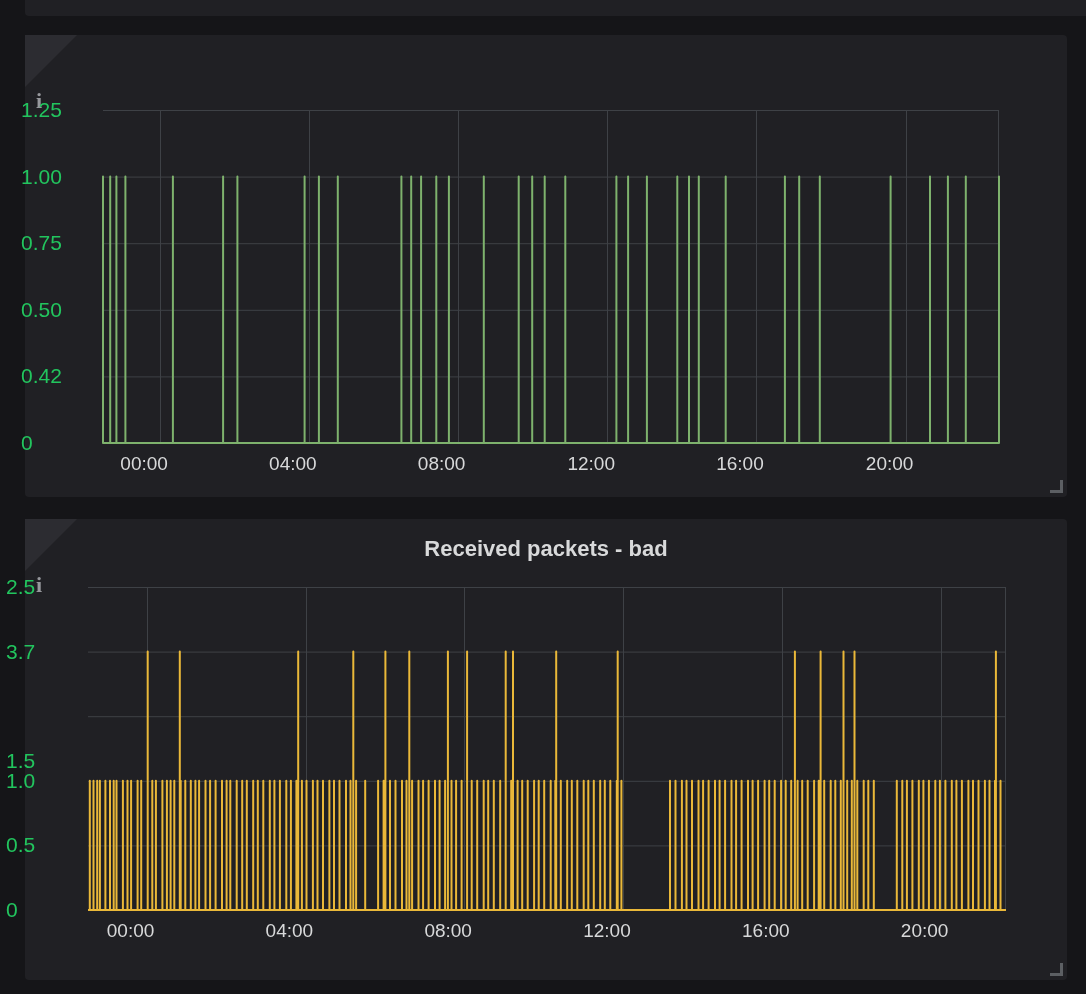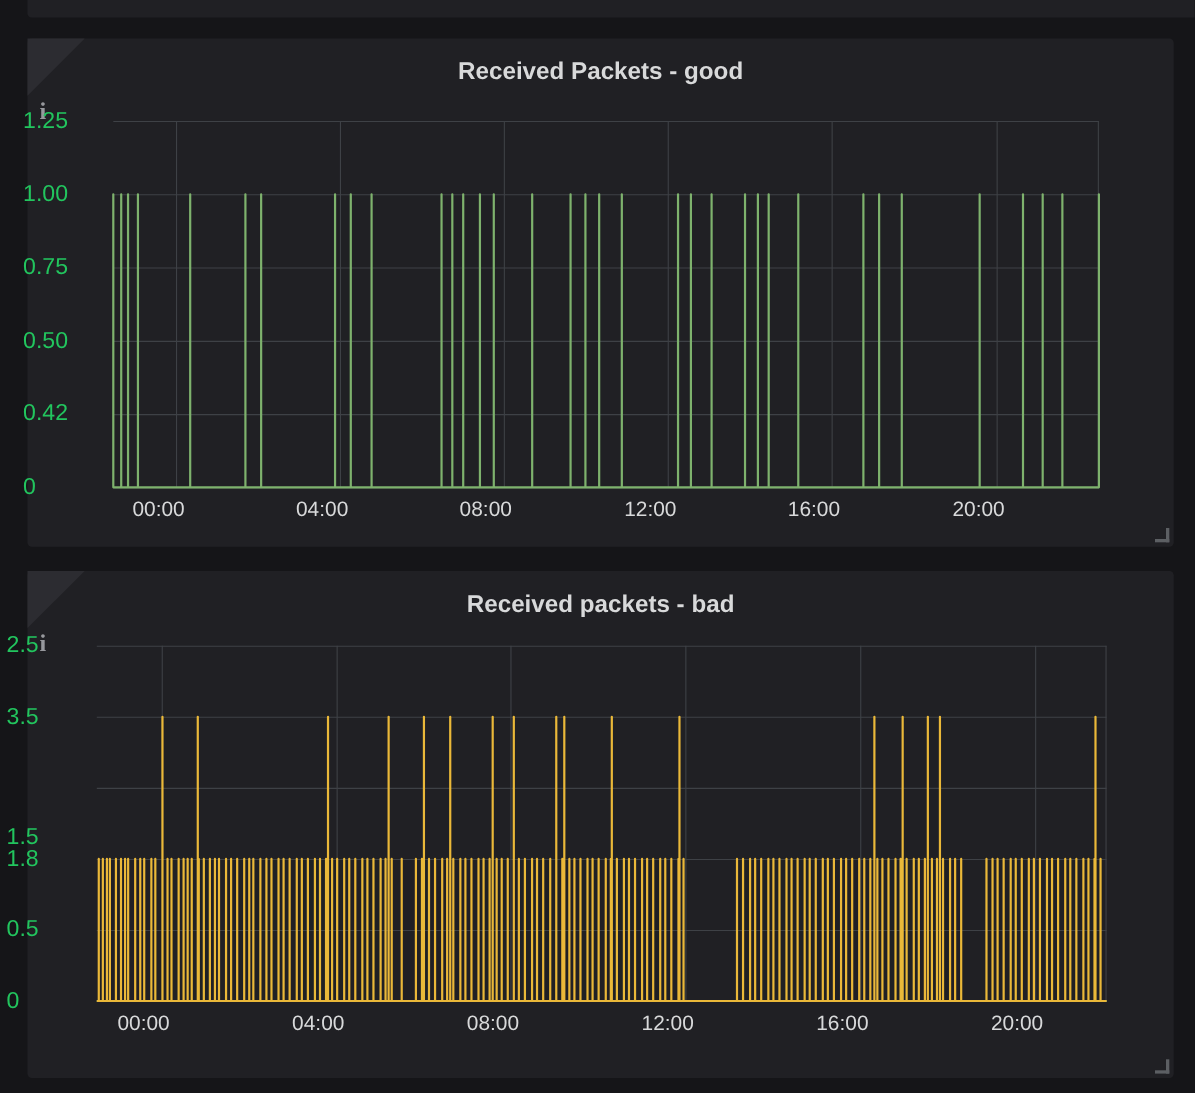--- a/index.html
+++ b/index.html
@@ -49,21 +49,20 @@
 </style>
 </head>
 <body>
 
 <div class="panel-above"></div>
 
 <div class="panel" id="panel-0" style="top:35px;height:462px;">
   <div class="info-corner">
     <span class="info-icon">i</span>
   </div>
-  <div class="panel-title">Received Packets - good</div>
   <div class="chart-area" id="chart-0" style="left:78px;top:75px;width:896px;height:333px;">
       <svg width="896" height="333">
         <line x1="0" y1="0.5" x2="896" y2="0.5" stroke="#3e4146" stroke-width="1"></line>
         <line x1="0" y1="67.09999999999997" x2="896" y2="67.09999999999997" stroke="#3e4146" stroke-width="1"></line>
         <line x1="0" y1="133.70000000000002" x2="896" y2="133.70000000000002" stroke="#3e4146" stroke-width="1"></line>
         <line x1="0" y1="200.29999999999998" x2="896" y2="200.29999999999998" stroke="#3e4146" stroke-width="1"></line>
         <line x1="0" y1="266.9" x2="896" y2="266.9" stroke="#3e4146" stroke-width="1"></line>
         <line x1="0" y1="333.5" x2="896" y2="333.5" stroke="#3e4146" stroke-width="1"></line>
         <line x1="57.5" y1="0" x2="57.5" y2="333" stroke="#3e4146" stroke-width="1"></line>
         <line x1="206.5" y1="0" x2="206.5" y2="333" stroke="#3e4146" stroke-width="1"></line>
@@ -107,23 +106,23 @@
         <line x1="218.5" y1="0" x2="218.5" y2="323" stroke="#3e4146" stroke-width="1"></line>
         <line x1="376.5" y1="0" x2="376.5" y2="323" stroke="#3e4146" stroke-width="1"></line>
         <line x1="535.5" y1="0" x2="535.5" y2="323" stroke="#3e4146" stroke-width="1"></line>
         <line x1="694.5" y1="0" x2="694.5" y2="323" stroke="#3e4146" stroke-width="1"></line>
         <line x1="853.5" y1="0" x2="853.5" y2="323" stroke="#3e4146" stroke-width="1"></line>
         <line x1="917.5" y1="0" x2="917.5" y2="323" stroke="#3e4146" stroke-width="1"></line>
         <path d="M0,323 L918,323" fill="none" stroke="#7EB26D" stroke-width="2" stroke-linejoin="round"></path>
         <path d="M0,323 L1.8,323 L1.8,193.8 L1.8,323 L5.5,323 L5.5,193.8 L5.5,323 L9.2,323 L9.2,193.8 L9.2,323 L11.9,323 L11.9,193.8 L11.9,323 L17.4,323 L17.4,193.8 L17.4,323 L22.0,323 L22.0,193.8 L22.0,323 L25.7,323 L25.7,193.8 L25.7,323 L28.5,323 L28.5,193.8 L28.5,323 L34.9,323 L34.9,193.8 L34.9,323 L39.5,323 L39.5,193.8 L39.5,323 L43.1,323 L43.1,193.8 L43.1,323 L49.6,323 L49.6,193.8 L49.6,323 L53.2,323 L53.2,193.8 L53.2,323 L59.7,323 L59.7,193.8 L59.7,323 L59.7,323 L59.7,64.6 L59.7,323 L64.3,323 L64.3,193.8 L64.3,323 L67.9,323 L67.9,193.8 L67.9,323 L74.4,323 L74.4,193.8 L74.4,323 L78.9,323 L78.9,193.8 L78.9,323 L82.6,323 L82.6,193.8 L82.6,323 L86.3,323 L86.3,193.8 L86.3,323 L91.8,323 L91.8,64.6 L91.8,323 L92.7,323 L92.7,193.8 L92.7,323 L97.3,323 L97.3,193.8 L97.3,323 L102.8,323 L102.8,193.8 L102.8,323 L107.4,323 L107.4,193.8 L107.4,323 L111.1,323 L111.1,193.8 L111.1,323 L117.5,323 L117.5,193.8 L117.5,323 L122.1,323 L122.1,193.8 L122.1,323 L127.6,323 L127.6,193.8 L127.6,323 L134.0,323 L134.0,193.8 L134.0,323 L138.6,323 L138.6,193.8 L138.6,323 L142.3,323 L142.3,193.8 L142.3,323 L148.7,323 L148.7,193.8 L148.7,323 L154.2,323 L154.2,193.8 L154.2,323 L158.8,323 L158.8,193.8 L158.8,323 L165.2,323 L165.2,193.8 L165.2,323 L169.8,323 L169.8,193.8 L169.8,323 L175.3,323 L175.3,193.8 L175.3,323 L181.8,323 L181.8,193.8 L181.8,323 L186.4,323 L186.4,193.8 L186.4,323 L191.9,323 L191.9,193.8 L191.9,323 L198.3,323 L198.3,193.8 L198.3,323 L202.9,323 L202.9,193.8 L202.9,323 L208.4,323 L208.4,193.8 L208.4,323 L210.2,323 L210.2,64.6 L210.2,323 L213.9,323 L213.9,193.8 L213.9,323 L218.5,323 L218.5,193.8 L218.5,323 L224.9,323 L224.9,193.8 L224.9,323 L229.5,323 L229.5,193.8 L229.5,323 L235.0,323 L235.0,193.8 L235.0,323 L241.4,323 L241.4,193.8 L241.4,323 L246.0,323 L246.0,193.8 L246.0,323 L251.5,323 L251.5,193.8 L251.5,323 L258.0,323 L258.0,193.8 L258.0,323 L262.5,323 L262.5,193.8 L262.5,323 L265.3,323 L265.3,64.6 L265.3,323 L268.1,323 L268.1,193.8 L268.1,323 L277.2,323 L277.2,193.8 L277.2,323 L290.1,323 L290.1,193.8 L290.1,323 L295.6,323 L295.6,193.8 L295.6,323 L297.4,323 L297.4,64.6 L297.4,323 L302.0,323 L302.0,193.8 L302.0,323 L307.5,323 L307.5,193.8 L307.5,323 L314.0,323 L314.0,193.8 L314.0,323 L318.5,323 L318.5,193.8 L318.5,323 L321.3,323 L321.3,64.6 L321.3,323 L324.1,323 L324.1,193.8 L324.1,323 L330.5,323 L330.5,193.8 L330.5,323 L335.1,323 L335.1,193.8 L335.1,323 L340.6,323 L340.6,193.8 L340.6,323 L347.0,323 L347.0,193.8 L347.0,323 L351.6,323 L351.6,193.8 L351.6,323 L357.1,323 L357.1,193.8 L357.1,323 L359.9,323 L359.9,64.6 L359.9,323 L363.5,323 L363.5,193.8 L363.5,323 L368.1,323 L368.1,193.8 L368.1,323 L373.6,323 L373.6,193.8 L373.6,323 L379.1,323 L379.1,193.8 L379.1,323 L379.1,323 L379.1,64.6 L379.1,323 L383.7,323 L383.7,193.8 L383.7,323 L389.2,323 L389.2,193.8 L389.2,323 L395.7,323 L395.7,193.8 L395.7,323 L400.2,323 L400.2,193.8 L400.2,323 L405.8,323 L405.8,193.8 L405.8,323 L412.2,323 L412.2,193.8 L412.2,323 L417.7,323 L417.7,193.8 L417.7,323 L417.7,323 L417.7,64.6 L417.7,323 L423.2,323 L423.2,193.8 L423.2,323 L425.0,323 L425.0,64.6 L425.0,323 L429.6,323 L429.6,193.8 L429.6,323 L434.2,323 L434.2,193.8 L434.2,323 L439.7,323 L439.7,193.8 L439.7,323 L446.1,323 L446.1,193.8 L446.1,323 L450.7,323 L450.7,193.8 L450.7,323 L456.2,323 L456.2,193.8 L456.2,323 L462.7,323 L462.7,193.8 L462.7,323 L467.3,323 L467.3,193.8 L467.3,323 L468.2,323 L468.2,64.6 L468.2,323 L472.8,323 L472.8,193.8 L472.8,323 L479.2,323 L479.2,193.8 L479.2,323 L483.8,323 L483.8,193.8 L483.8,323 L489.3,323 L489.3,193.8 L489.3,323 L495.7,323 L495.7,193.8 L495.7,323 L500.3,323 L500.3,193.8 L500.3,323 L505.8,323 L505.8,193.8 L505.8,323 L512.2,323 L512.2,193.8 L512.2,323 L516.8,323 L516.8,193.8 L516.8,323 L522.3,323 L522.3,193.8 L522.3,323 L528.8,323 L528.8,193.8 L528.8,323 L529.7,323 L529.7,64.6 L529.7,323 L533.4,323 L533.4,193.8 L533.4,323 L582.0,323 L582.0,193.8 L582.0,323 L587.5,323 L587.5,193.8 L587.5,323 L593.9,323 L593.9,193.8 L593.9,323 L598.5,323 L598.5,193.8 L598.5,323 L604.0,323 L604.0,193.8 L604.0,323 L610.5,323 L610.5,193.8 L610.5,323 L615.1,323 L615.1,193.8 L615.1,323 L620.6,323 L620.6,193.8 L620.6,323 L627.0,323 L627.0,193.8 L627.0,323 L631.6,323 L631.6,193.8 L631.6,323 L637.1,323 L637.1,193.8 L637.1,323 L643.5,323 L643.5,193.8 L643.5,323 L648.1,323 L648.1,193.8 L648.1,323 L653.6,323 L653.6,193.8 L653.6,323 L660.0,323 L660.0,193.8 L660.0,323 L664.6,323 L664.6,193.8 L664.6,323 L670.1,323 L670.1,193.8 L670.1,323 L676.6,323 L676.6,193.8 L676.6,323 L681.2,323 L681.2,193.8 L681.2,323 L686.7,323 L686.7,193.8 L686.7,323 L693.1,323 L693.1,193.8 L693.1,323 L697.7,323 L697.7,193.8 L697.7,323 L703.2,323 L703.2,193.8 L703.2,323 L706.9,323 L706.9,64.6 L706.9,323 L709.6,323 L709.6,193.8 L709.6,323 L714.2,323 L714.2,193.8 L714.2,323 L719.7,323 L719.7,193.8 L719.7,323 L726.1,323 L726.1,193.8 L726.1,323 L730.7,323 L730.7,193.8 L730.7,323 L732.6,323 L732.6,64.6 L732.6,323 L736.2,323 L736.2,193.8 L736.2,323 L742.7,323 L742.7,193.8 L742.7,323 L747.3,323 L747.3,193.8 L747.3,323 L752.8,323 L752.8,193.8 L752.8,323 L755.5,323 L755.5,64.6 L755.5,323 L759.2,323 L759.2,193.8 L759.2,323 L763.8,323 L763.8,193.8 L763.8,323 L766.5,323 L766.5,64.6 L766.5,323 L769.3,323 L769.3,193.8 L769.3,323 L775.7,323 L775.7,193.8 L775.7,323 L780.3,323 L780.3,193.8 L780.3,323 L785.8,323 L785.8,193.8 L785.8,323 L808.8,323 L808.8,193.8 L808.8,323 L814.3,323 L814.3,193.8 L814.3,323 L818.9,323 L818.9,193.8 L818.9,323 L824.4,323 L824.4,193.8 L824.4,323 L830.8,323 L830.8,193.8 L830.8,323 L835.4,323 L835.4,193.8 L835.4,323 L840.9,323 L840.9,193.8 L840.9,323 L847.3,323 L847.3,193.8 L847.3,323 L851.9,323 L851.9,193.8 L851.9,323 L857.4,323 L857.4,193.8 L857.4,323 L863.8,323 L863.8,193.8 L863.8,323 L868.4,323 L868.4,193.8 L868.4,323 L873.9,323 L873.9,193.8 L873.9,323 L880.4,323 L880.4,193.8 L880.4,323 L885.0,323 L885.0,193.8 L885.0,323 L890.5,323 L890.5,193.8 L890.5,323 L896.9,323 L896.9,193.8 L896.9,323 L901.5,323 L901.5,193.8 L901.5,323 L907.0,323 L907.0,193.8 L907.0,323 L907.9,323 L907.9,64.6 L907.9,323 L912.5,323 L912.5,193.8 L912.5,323 L918,323" fill="none" stroke="#EAB839" stroke-width="2" stroke-linejoin="round"></path>
       </svg>
       <div class="y-tick" style="left: -82px; top: -12px;">2.5</div>
-      <div class="y-tick" style="left: -82px; top: 52.6px;">3.5</div>
+      <div class="y-tick" style="left: -82px; top: 52.6px;">3.7</div>
       <div class="y-tick" style="left: -82px; top: 117.2px; margin-top: 45px;">1.5</div>
-      <div class="y-tick" style="left: -82px; top: 181.8px;">1.8</div>
+      <div class="y-tick" style="left: -82px; top: 181.8px;">1.0</div>
       <div class="y-tick" style="left: -82px; top: 246.4px;">0.5</div>
       <div class="y-tick" style="left: -82px; top: 311px;">0</div>
       <div class="x-tick" style="left: 18.752px; top: 333px;">00:00</div>
       <div class="x-tick" style="left: 177.566px; top: 333px;">04:00</div>
       <div class="x-tick" style="left: 336.38px; top: 333px;">08:00</div>
       <div class="x-tick" style="left: 495.194px; top: 333px;">12:00</div>
       <div class="x-tick" style="left: 654.008px; top: 333px;">16:00</div>
       <div class="x-tick" style="left: 812.822px; top: 333px;">20:00</div>
     </div>
   <div class="resize-handle"></div>

